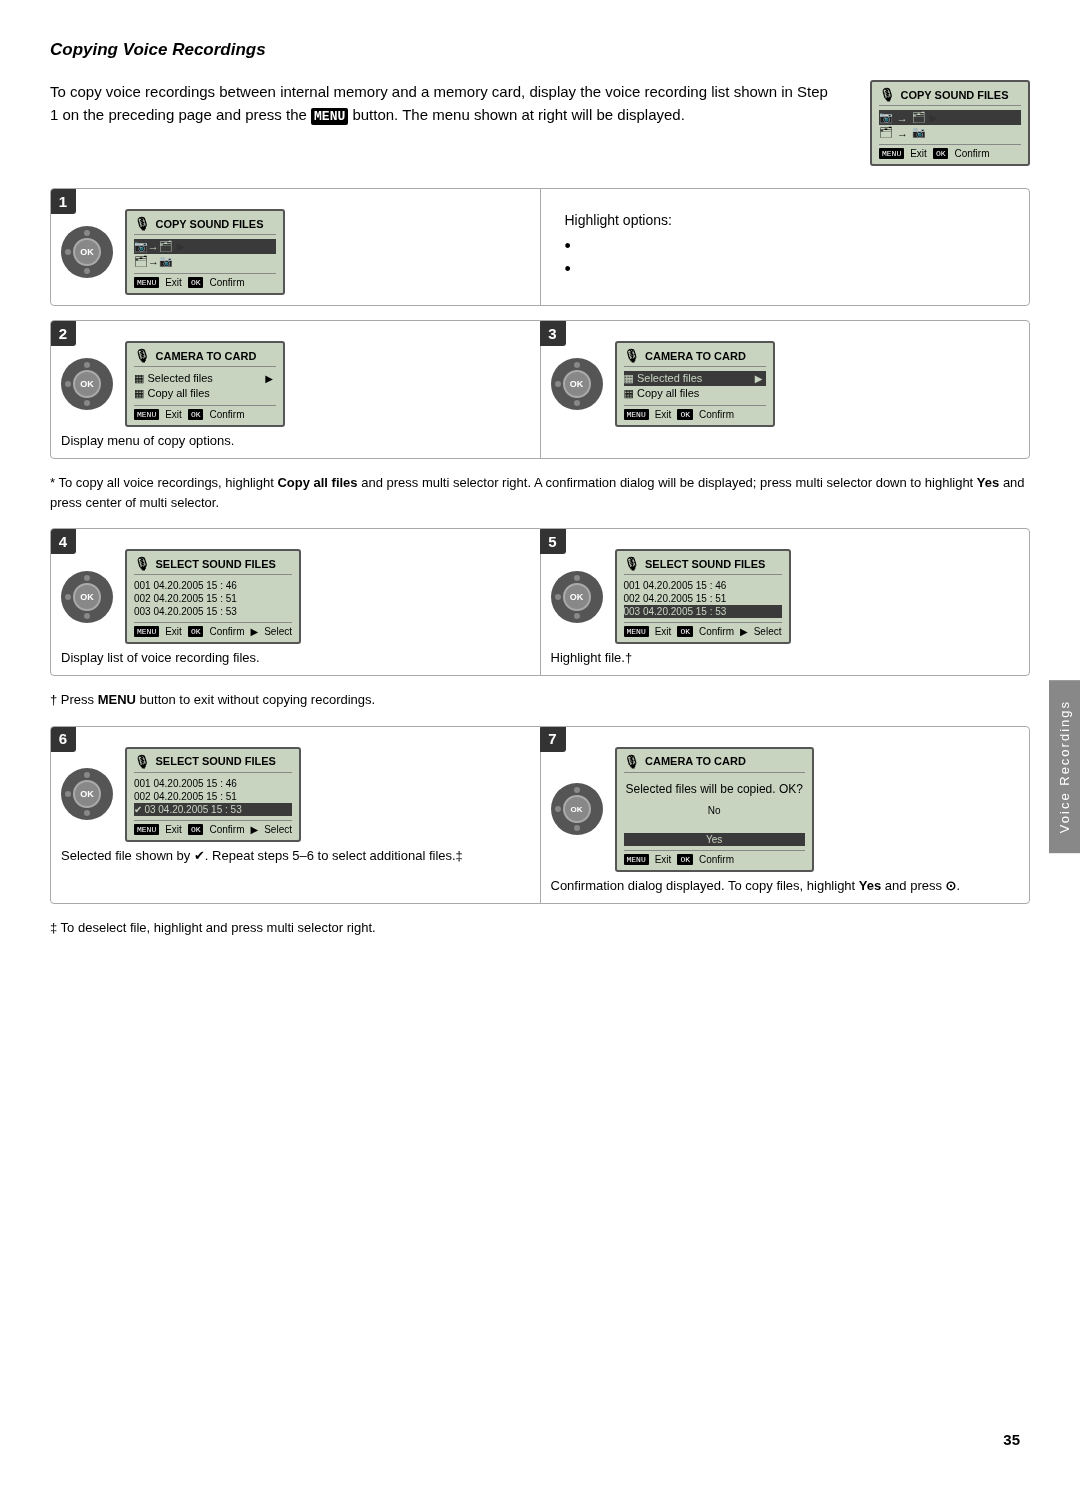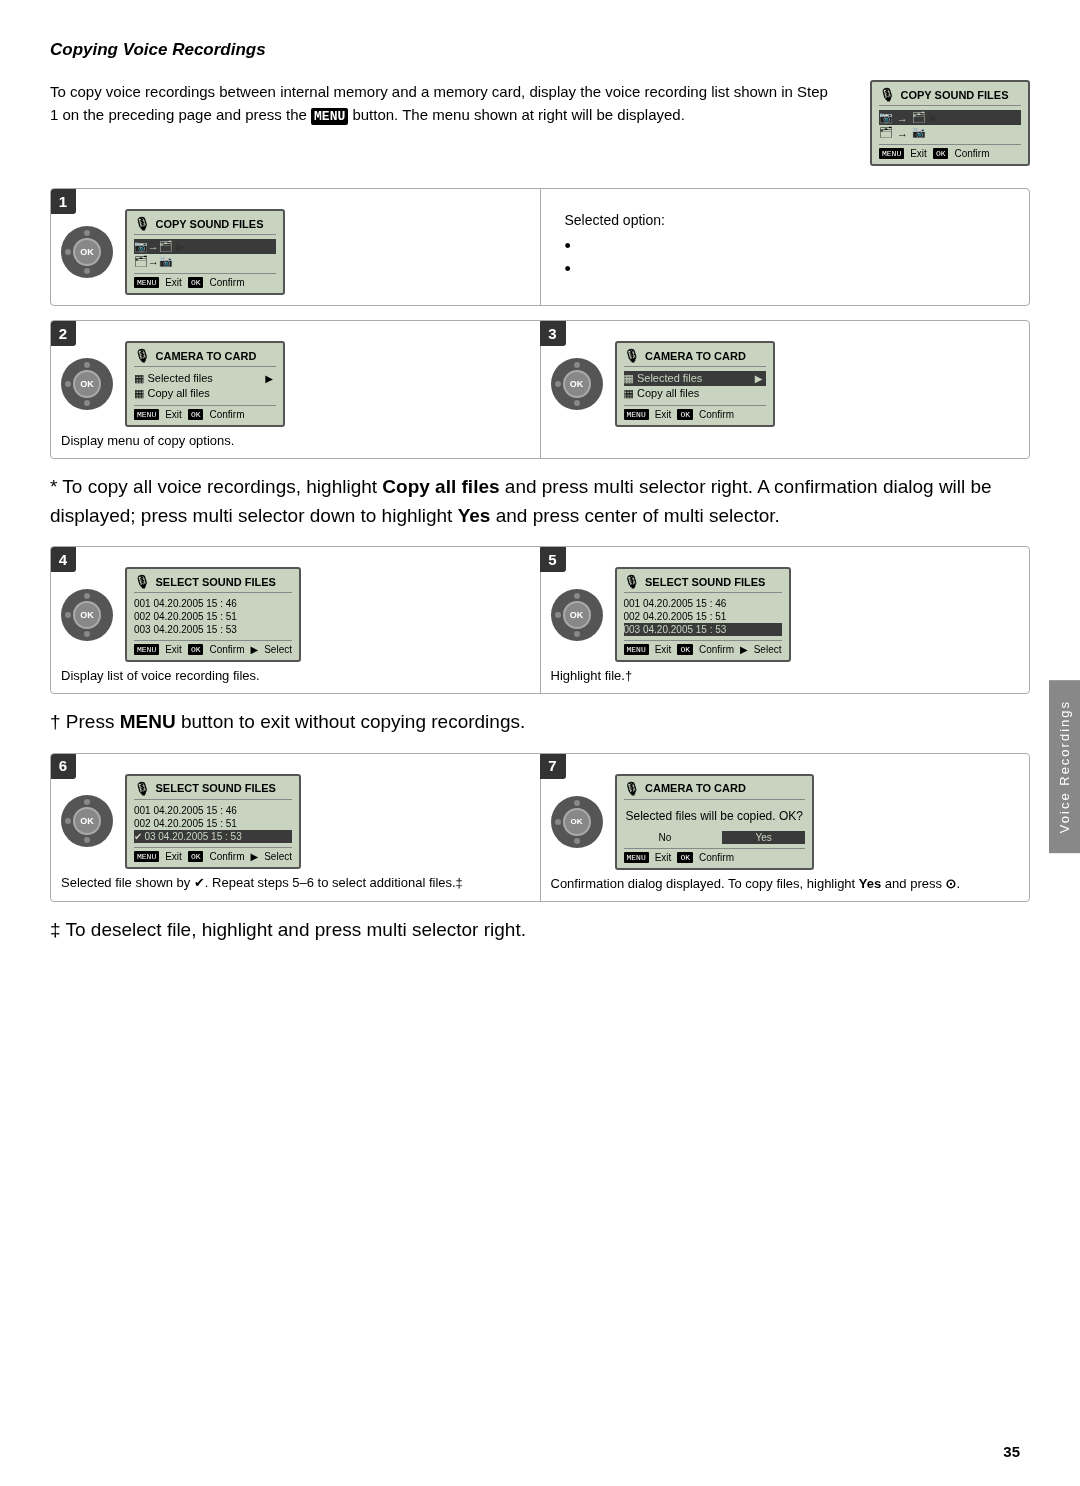--- a/index.html
+++ b/index.html
@@ -192,21 +192,21 @@
       font-size: 14px;
     }
     .bullet-dot {
       font-size: 18px;
       line-height: 1;
       flex-shrink: 0;
     }
 
     
     .footnote {
-      font-size: 19px;
+      font-size: 13px;
       line-height: 1.5;
       margin: 6px 0 16px 0;
     }
     .footnote strong {
       font-weight: bold;
     }
 
     
     .lcd-file-row {
       font-size: 10px;
@@ -223,21 +223,21 @@
 
     
     .lcd-confirm-text {
       font-size: 12px;
       text-align: right;
       padding: 4px 2px;
       line-height: 1.4;
     }
     .lcd-yes-no {
       display: flex;
-      flex-direction: row;
+      flex-direction: column;
       gap: 16px;
       align-items: flex-end;
       margin-top: 3px;
     }
     .lcd-no {
       font-size: 10px;
       width: 100%;
       text-align: center;
       padding: 1px;
     }
@@ -261,21 +261,21 @@
       color: #fff;
       font-size: 13px;
       padding: 20px 8px;
       letter-spacing: 2px;
       font-weight: normal;
     }
 
     
     .page-number {
       position: absolute;
-      bottom: 26px;
+      bottom: 38px;
       right: 60px;
       font-size: 15px;
       font-weight: bold;
     }
 
     .intro-lcd-wrapper {
       flex-shrink: 0;
     }
 
     .row-with-border {
@@ -368,21 +368,21 @@
           <span class="menu-btn">MENU</span>
           <span>Exit</span>
           <span class="ok-btn">OK</span>
           <span>Confirm</span>
         </div>
       </div>
     </div>
   </div>
   <div class="row-half">
     <div class="highlight-block">
-      <div class="hl-title">Selected option:</div>
+      <div class="hl-title">Highlight options:</div>
       <ul class="bullet-list">
         <li>
           <span class="bullet-dot">•</span>
         </li>
         <li>
           <span class="bullet-dot">•</span>
         </li>
       </ul>
     </div>
   </div>

